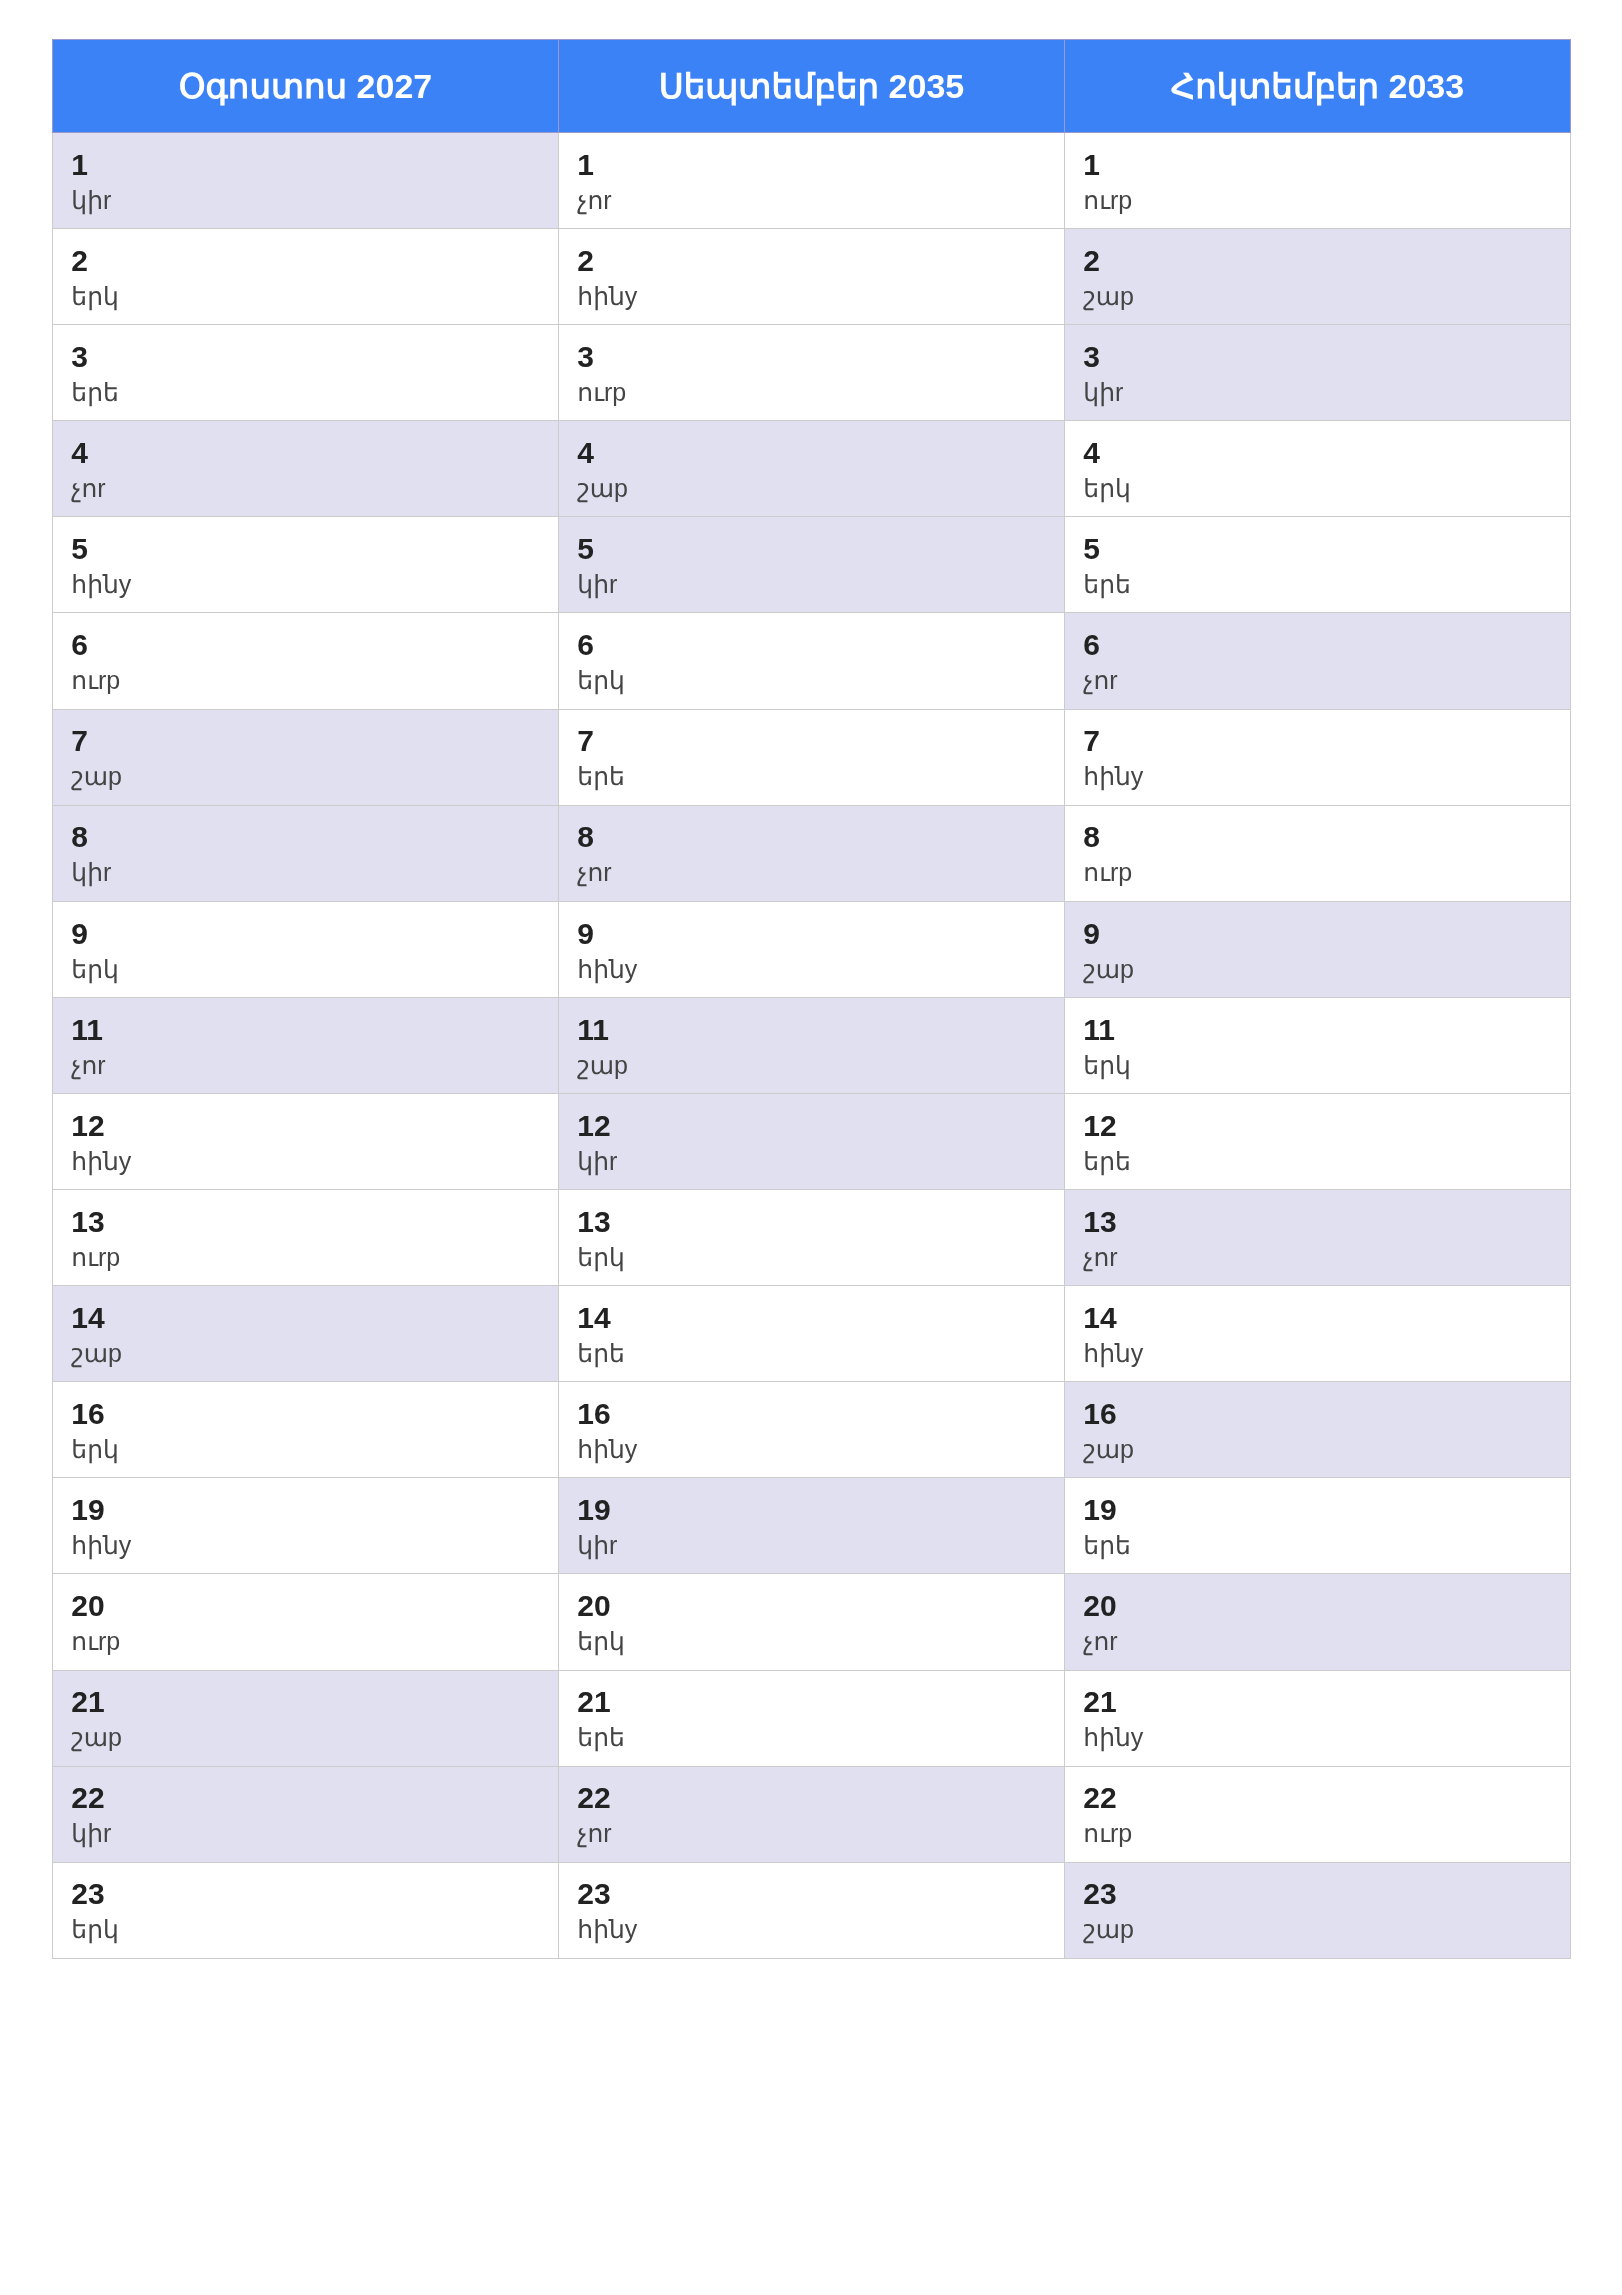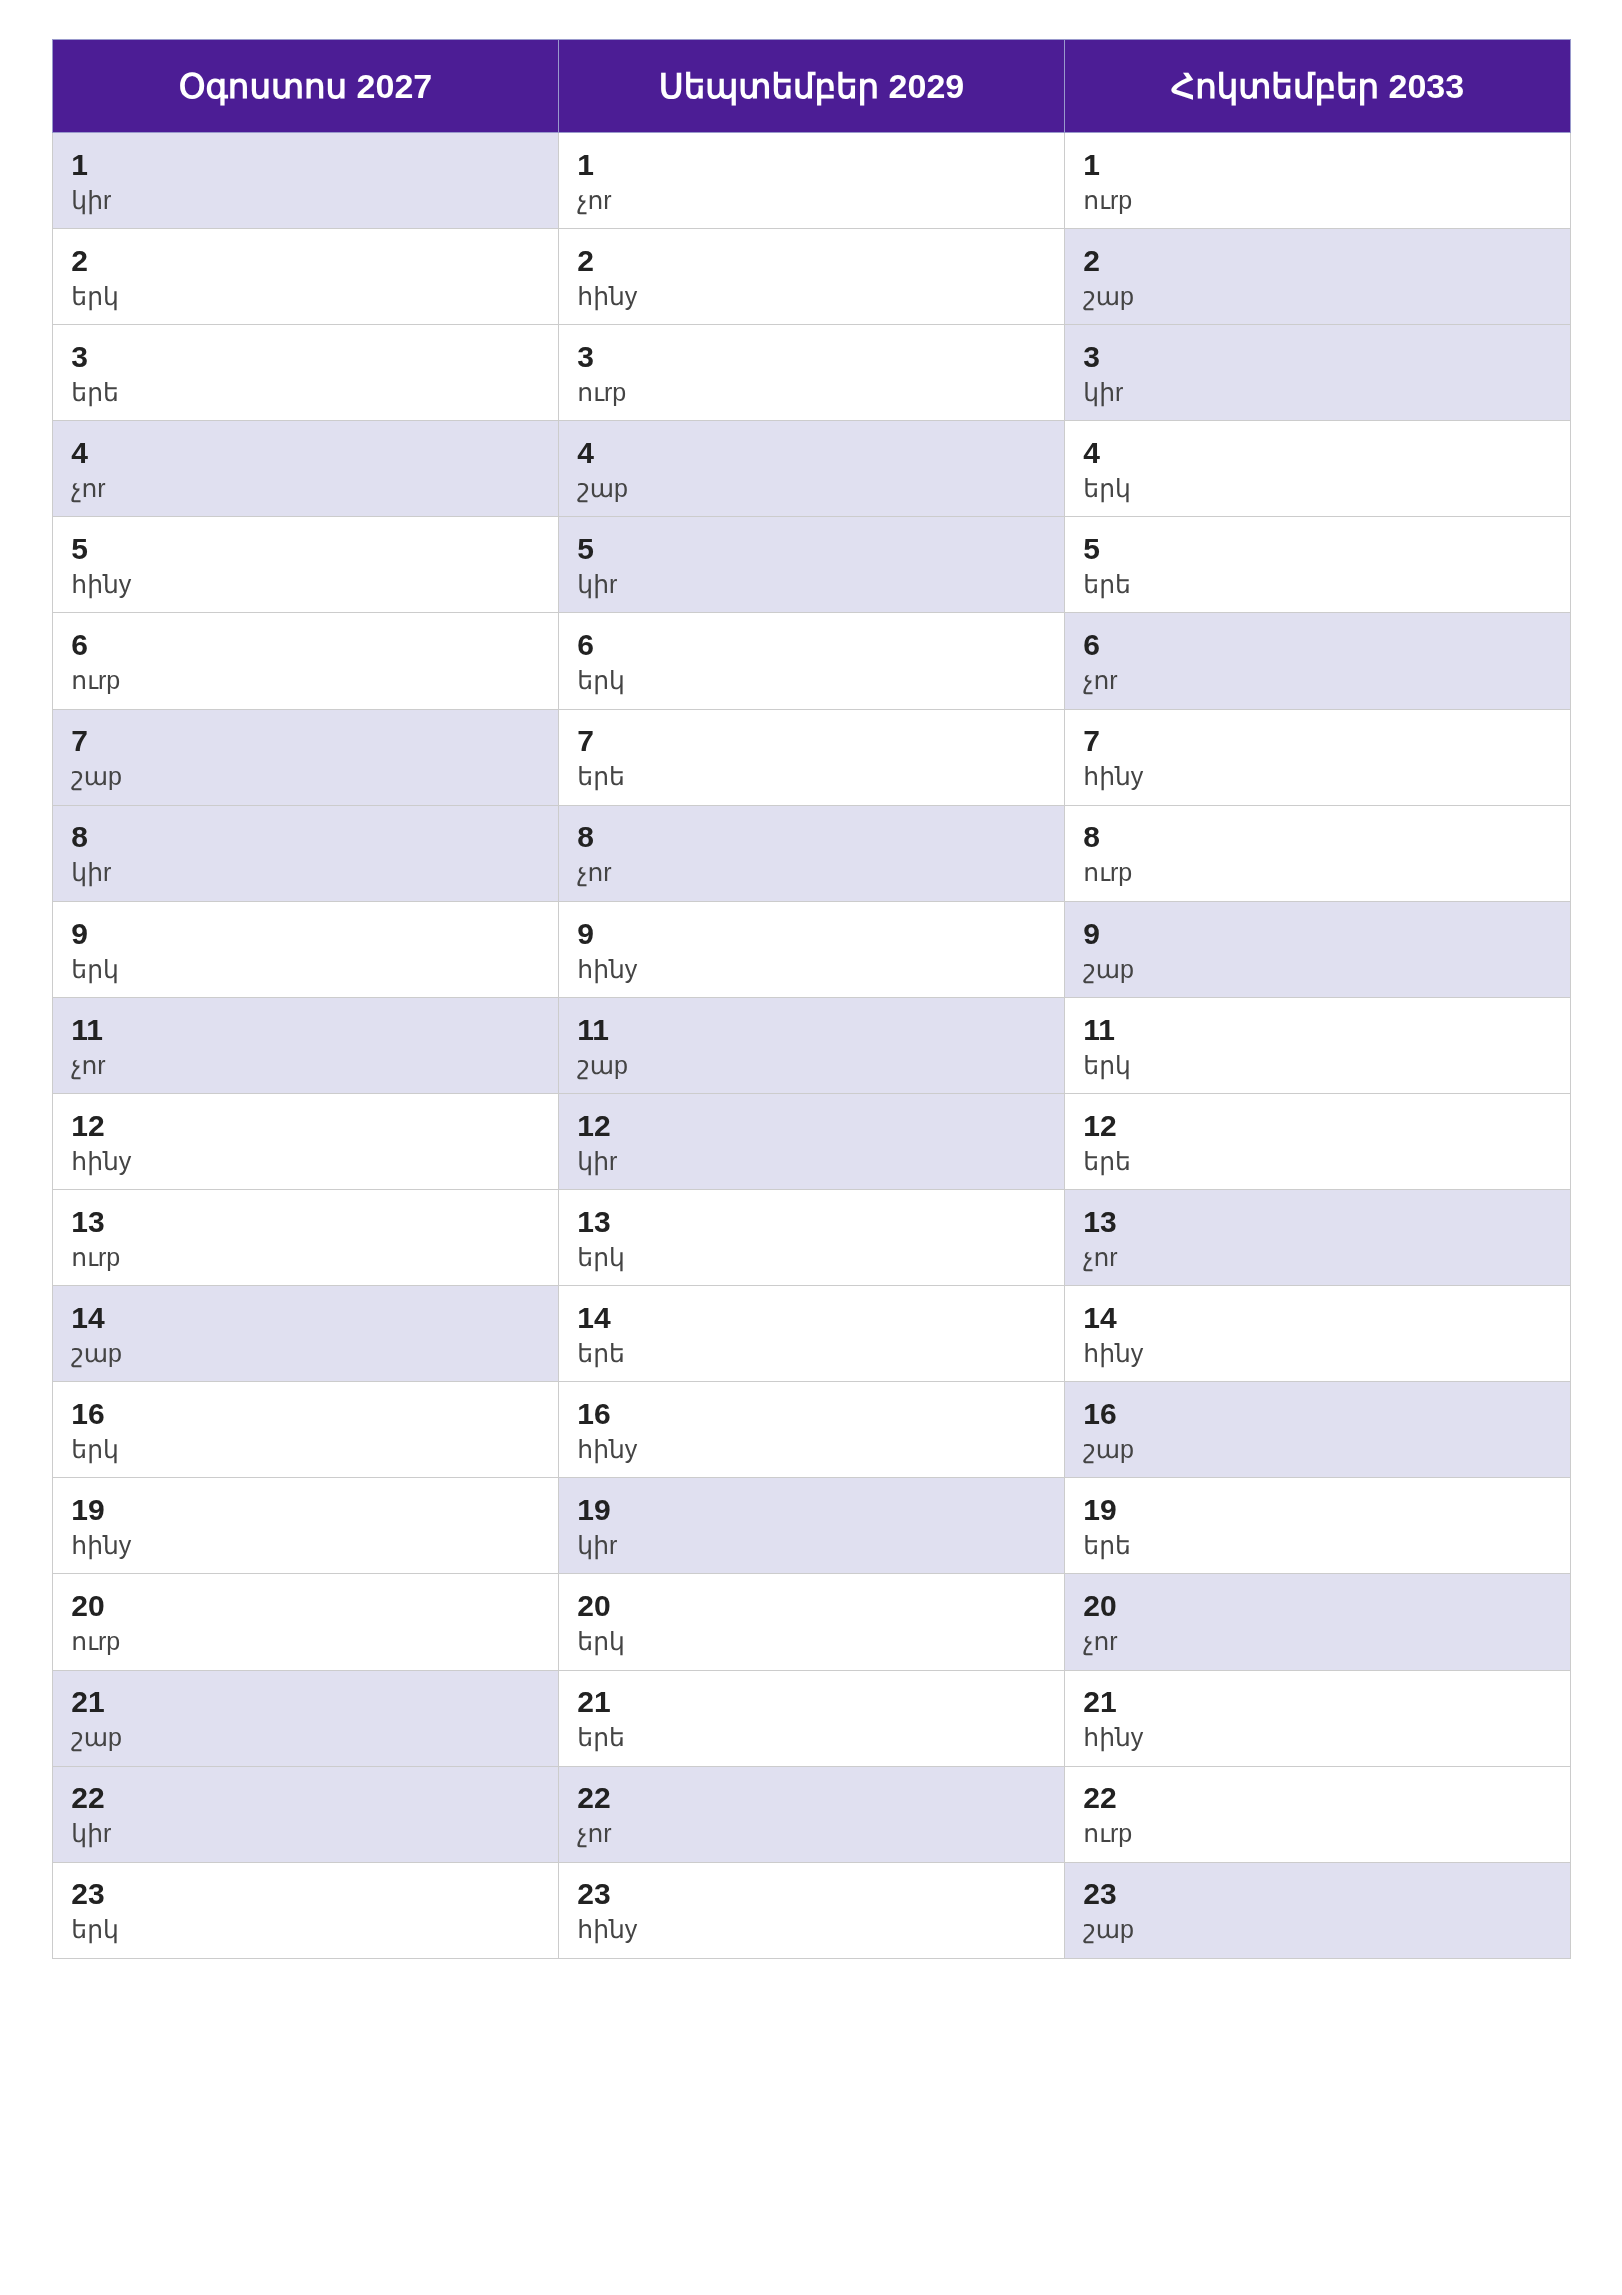--- a/index.html
+++ b/index.html
@@ -13,21 +13,21 @@
       align-items: center;
       justify-content: flex-start;
       padding: 39px 52px;
     }
     .calendar-table {
       width: 100%;
       border-collapse: collapse;
       table-layout: fixed;
     }
     .calendar-table th {
-      background-color: #4c1d95;
+      background-color: #3b82f6;
       color: #fff;
       text-align: center;
       font-size: 34px;
       font-weight: bold;
       padding: 26px 17px;
       border: 1.3px solid #9999cc;
     }
     .calendar-table td {
       vertical-align: top;
       padding: 11.8px 18.3px;
@@ -54,21 +54,21 @@
       display: block;
     }
   </style>
 </head>
 <body>
 
 <table class="calendar-table">
   <thead>
     <tr>
       <th>Օգոստոս 2027</th>
-      <th>Սեպտեմբեր 2029</th>
+      <th>Սեպտեմբեր 2035</th>
       <th>Հոկտեմբեր 2033</th>
     </tr>
   </thead>
   <tbody id="calendar-body">
   <tr>
         <td style="background-color: rgb(224, 224, 240);">
           <span class="day-num">1</span>
           <span class="day-name">կիr</span>
         </td>
         <td style="background-color: rgb(255, 255, 255);">

